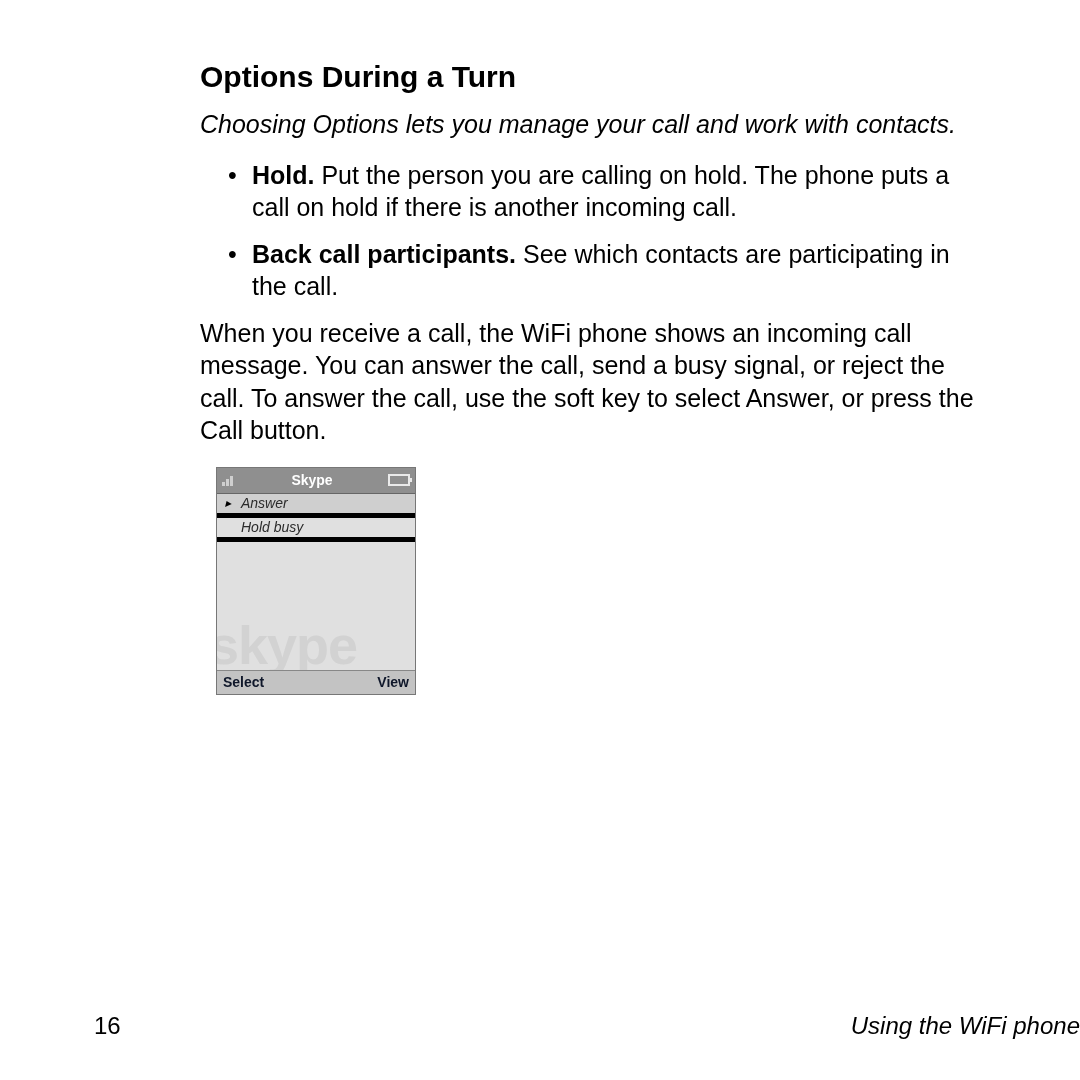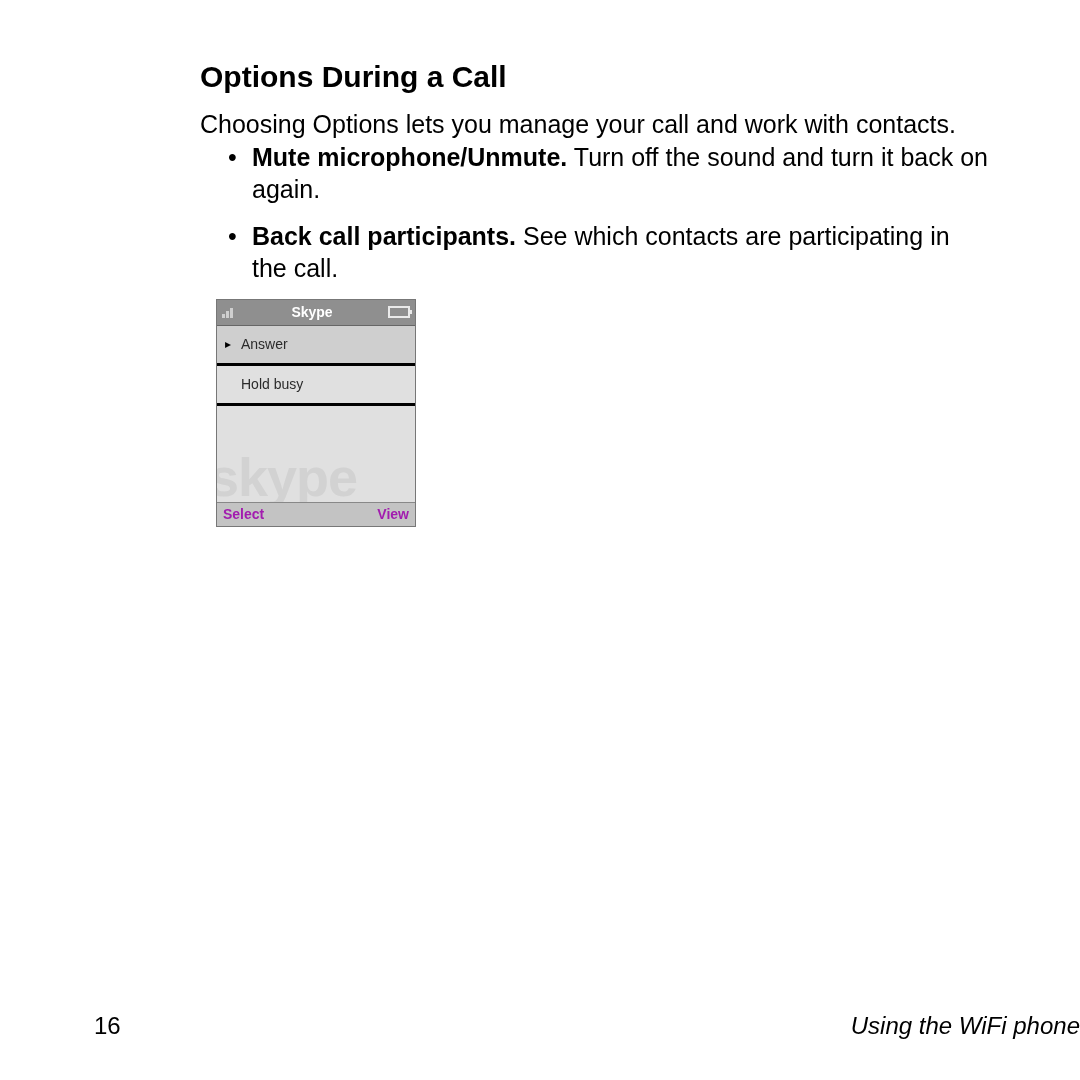--- a/index.html
+++ b/index.html
@@ -15,20 +15,22 @@
     padding: 60px 90px 0 200px;
   }
   h2.section-title {
     font-size: 30px;
     font-weight: bold;
     margin-bottom: 14px;
   }
   p.intro {
     font-size: 25px;
     line-height: 1.3;
+    margin-bottom: 18px;
+    font-style: italic;
   }
   ul.option-list {
     list-style: none;
     margin-bottom: 14px;
   }
   ul.option-list li {
     font-size: 25px;
     line-height: 1.3;
     padding-left: 52px;
     margin-bottom: 14px;
@@ -106,49 +108,50 @@
     position: absolute;
     bottom: -6px;
     left: -8px;
     font-size: 54px;
     font-weight: bold;
     color: #d2d2d2;
     letter-spacing: -1px;
     pointer-events: none;
   }
   .phone-item {
-    height: 40px;
+    height: 24px;
     display: flex;
     align-items: center;
     font-size: 14px;
     padding-left: 24px;
     color: #2b2b2b;
     position: relative;
-    border-bottom: 3px solid #000000;
+    border-bottom: 5px solid #000000;
+    font-style: italic;
   }
   .phone-item.selected {
     background: #cfcfcf;
   }
   .phone-item.selected::before {
     content: "▸";
     position: absolute;
     left: 8px;
     font-size: 12px;
     color: #000;
   }
   .phone-bottom {
     height: 24px;
     background: #c3c3c3;
     display: flex;
     justify-content: space-between;
     align-items: center;
     padding: 8px 6px;
     font-size: 14px;
     font-weight: bold;
-    color: #a21caf;
+    color: #0f172a;
     border-top: 1px solid #888;
   }
   
   .footer {
     position: absolute;
     bottom: 40px;
     left: 0;
     width: 1080px;
     display: flex;
     align-items: center;
@@ -161,32 +164,33 @@
   .footer .chapter {
     width: 100%;
     text-align: right;
     font-style: italic;
   }
 </style>
 </head>
 <body>
 
 <div class="page">
-  <h2 class="section-title">Options During a Call</h2>
+  <h2 class="section-title">Options During a Turn</h2>
   <p class="intro">Choosing Options lets you manage your call and work with contacts.</p>
 
   <ul class="option-list">
     <li>
-      <span class="term">Mute microphone/Unmute.</span><span> Turn off the sound and turn it back on again.</span>
+      <span class="term">Hold.</span><span> Put the person you are calling on hold. The phone puts a call on hold if there is another incoming call.</span>
     </li>
     <li>
       <span class="term">Back call participants.</span><span> See which contacts are participating in the call.</span>
     </li>
   </ul>
 
+  <p class="para">When you receive a call, the WiFi phone shows an incoming call message. You can answer the call, send a busy signal, or reject the call. To answer the call, use the soft key to select Answer, or press the Call button.</p>
 
   <div class="phone">
     <div class="phone-top">
       <div class="signal">
           <span></span>
           <span></span>
           <span></span>
         </div>
       <div class="title">Skype</div>
       <div class="battery"></div>

